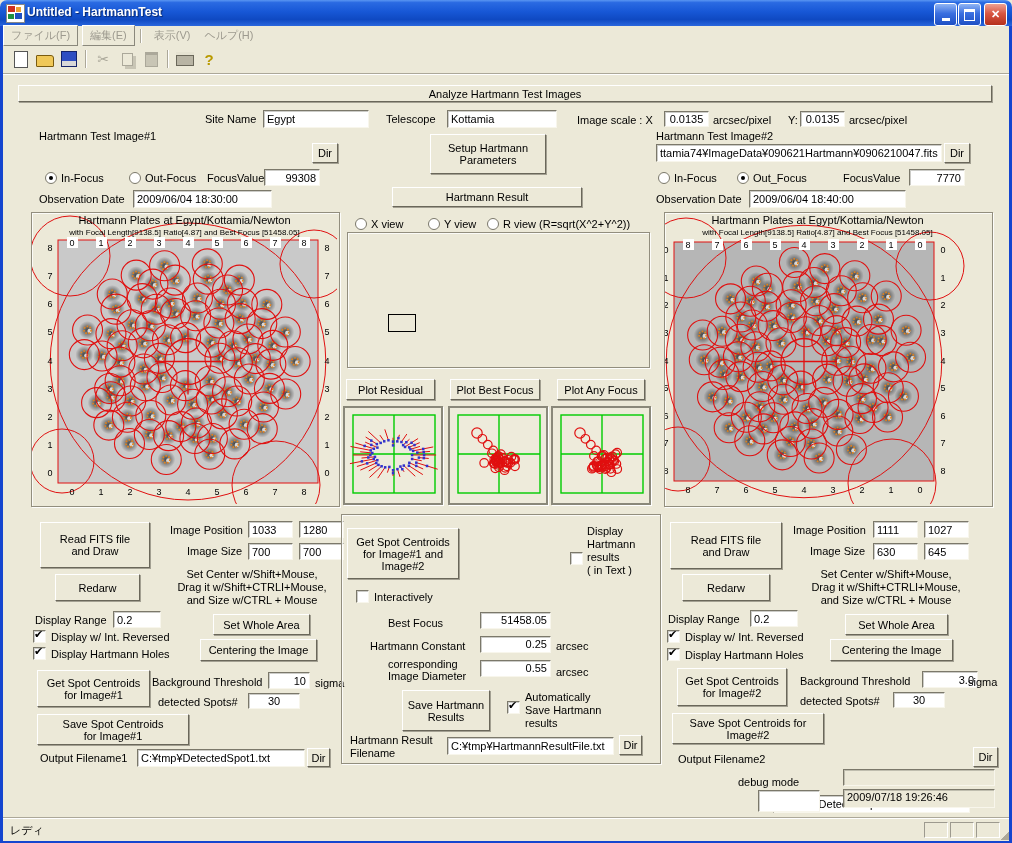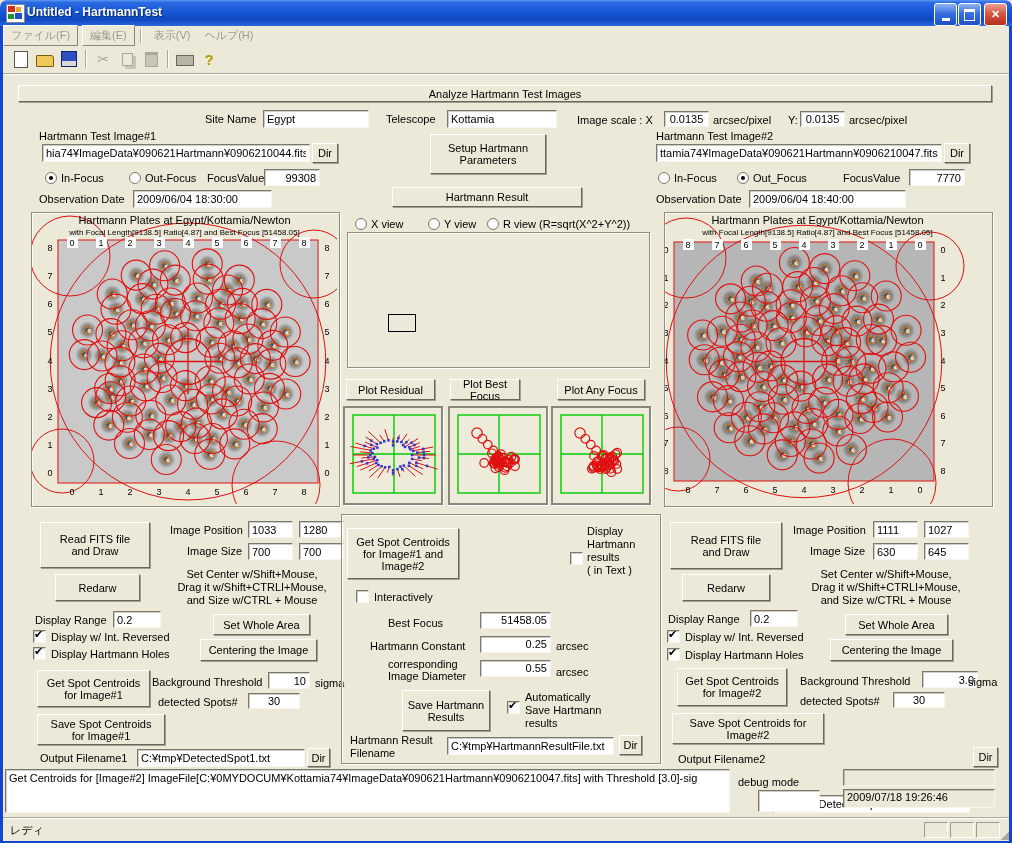--- a/index.html
+++ b/index.html
@@ -121,21 +121,20 @@
   <span class="ab t" style="left:386px;top:113px;">Telescope</span>
   <input class="ab inp" style="left: 447px; top: 110px; width: 110px; height: 18px;" value="Kottamia">
   <span class="ab t" style="left:577px;top:114px;">Image scale : X</span>
   <input class="ab inp ctr" style="left: 664px; top: 111px; width: 45px; height: 16px;" value="0.0135">
   <span class="ab t" style="left:713px;top:114px;">arcsec/pixel</span>
   <span class="ab t" style="left:788px;top:114px;">Y:</span>
   <input class="ab inp ctr" style="left: 800px; top: 111px; width: 45px; height: 16px;" value="0.0135">
   <span class="ab t" style="left:849px;top:114px;">arcsec/pixel</span>
 
   <span class="ab t" style="left:39px;top:130px;">Hartmann Test Image#1</span>
-  <input class="ab inp" style="left: 42px; top: 144px; width: 268px; height: 18px;" value="hia74¥ImageData¥090621Hartmann¥0906210044.fits">
   <div class="ab btn" style="left:312px;top:143px;width:26px;height:20px;">Dir</div>
   <span class="ab rd" style="left:45px;top:172px;">
       <span class="dt"></span>
     </span>
   <span class="ab t" style="left:61px;top:172px;">In-Focus</span>
   <span class="ab rd" style="left:129px;top:172px;"></span>
   <span class="ab t" style="left:145px;top:172px;">Out-Focus</span>
   <span class="ab t" style="left:207px;top:172px;">FocusValue</span>
   <input class="ab inp num" style="left: 264px; top: 169px; width: 56px; height: 17px;" value="99308">
   <span class="ab t" style="left:39px;top:193px;">Observation Date</span>
@@ -918,21 +917,21 @@
   <span class="ab rd" style="left:428px;top:218px;"></span>
   <span class="ab t" style="left:444px;top:218px;">Y view</span>
   <span class="ab rd" style="left:487px;top:218px;"></span>
   <span class="ab t" style="left:503px;top:218px;">R view (R=sqrt(X^2+Y^2))</span>
 
   <div class="ab gb" style="left:347px;top:232px;width:301px;height:134px;background:#ece9d8;">
     <div class="ab" style="left:40px;top:81px;width:26px;height:16px;border:1px solid #000;"></div>
   </div>
 
   <div class="ab btn" style="left:346px;top:379px;width:89px;height:21px;">Plot Residual</div>
-  <div class="ab btn" style="left:450px;top:379px;width:70px;height:21px;">Plot Best Focus</div>
+  <div class="ab btn" style="left:450px;top:379px;width:90px;height:21px;">Plot Best Focus</div>
   <div class="ab btn" style="left:557px;top:379px;width:88px;height:21px;">Plot Any Focus</div>
 
   <svg class="ab mini" style="left:343px;top:406px;" width="96" height="95">
       <rect x="8" y="7" width="82" height="78" fill="none" stroke="#00cc00" stroke-width="1.4"></rect>
       <line x1="8" y1="46" x2="90" y2="46" stroke="#00cc00" stroke-width="1.4"></line>
       <line x1="49" y1="7" x2="49" y2="85" stroke="#00cc00" stroke-width="1.4"></line>
       <line x1="67.0071988182608" y1="47" x2="91.09384309627347" y2="47" stroke="#e01010" stroke-width="1"></line>
       <rect x="65.8071988182608" y="45.8" width="2.5" height="2.5" fill="#3232cc"></rect>
       <rect x="77.85052095726714" y="45.8" width="2.5" height="2.5" fill="#3232cc"></rect>
       <line x1="73.83476246721645" y1="49.581373875793304" x2="83.74443798348523" y2="50.47735659406837" stroke="#e01010" stroke-width="1"></line>
@@ -1149,21 +1148,21 @@
   <span class="ab t" style="left:51px;top:648px;">Display Hartmann Holes</span>
   <div class="ab btn" style="left:213px;top:614px;width:97px;height:21px;">Set Whole Area</div>
   <div class="ab btn" style="left:200px;top:639px;width:117px;height:22px;">Centering the Image</div>
   <div class="ab btn pre" style="left:37px;top:670px;width:113px;height:37px;">Get Spot Centroids
 for Image#1</div>
   <span class="ab t" style="left:152px;top:676px;">Background Threshold</span>
   <input class="ab inp num" style="left: 268px; top: 672px; width: 42px; height: 17px;" value="10">
   <span class="ab t" style="left:315px;top:677px;">sigma</span>
   <span class="ab t" style="left:158px;top:696px;">detected Spots#</span>
   <div class="ab inp ctr" style="left:248px;top:693px;width:52px;height:16px;">30</div>
-  <div class="ab btn pre" style="left:37px;top:714px;width:128px;height:31px;">Save Spot Centroids
+  <div class="ab btn pre" style="left:37px;top:714px;width:152px;height:31px;">Save Spot Centroids
 for Image#1</div>
   <span class="ab t" style="left:40px;top:752px;">Output Filename1</span>
   <input class="ab inp" style="left: 137px; top: 749px; width: 168px; height: 18px;" value="C:¥tmp¥DetectedSpot1.txt">
   <div class="ab btn" style="left:307px;top:748px;width:23px;height:19px;">Dir</div>
 
   <div class="ab gb" style="left:341px;top:514px;width:318px;height:248px;"></div>
   <div class="ab btn pre" style="left:347px;top:528px;width:112px;height:51px;">Get Spot Centroids
 for Image#1 and
 Image#2</div>
   <span class="ab cb" style="left:570px;top:552px;"></span>
@@ -1225,21 +1224,20 @@
   <input class="ab inp num" style="left: 922px; top: 671px; width: 56px; height: 17px;" value="3.0">
   <span class="ab t" style="left:968px;top:676px;">sigma</span>
   <span class="ab t" style="left:800px;top:695px;">detected Spots#</span>
   <div class="ab inp ctr" style="left:893px;top:692px;width:52px;height:16px;">30</div>
   <div class="ab btn pre" style="left:672px;top:713px;width:152px;height:31px;">Save Spot Centroids for
 Image#2</div>
   <span class="ab t" style="left:678px;top:753px;">Output Filename2</span>
   <input class="ab inp" style="left: 773px; top: 749px; width: 197px; height: 18px; margin-top: 46px;" value="C:¥tmp¥DetectedSpot2.txt">
   <div class="ab btn" style="left:973px;top:747px;width:25px;height:20px;">Dir</div>
 
-  <div class="ab inp" style="left:5px;top:769px;width:725px;height:44px;line-height:14px;">Get Centroids for [Image#2] ImageFile[C:¥0MYDOCUM¥Kottamia74¥ImageData¥090621Hartmann¥0906210047.fits] with Threshold [3.0]-sig</div>
   <span class="ab t" style="left:738px;top:776px;">debug mode</span>
   <div class="ab inp" style="left:758px;top:790px;width:62px;height:22px;"></div>
   <div class="ab inp" style="left:843px;top:769px;width:152px;height:17px;background:#ece9d8;"></div>
   <div class="ab inp" style="left:843px;top:789px;width:152px;height:19px;background:#ece9d8;">2009/07/18 19:26:46</div>
 
   <div class="ab" style="left:3px;top:817px;width:1006px;height:1px;background:#aca899;"></div>
   <div class="ab" style="left:3px;top:818px;width:1006px;height:22px;background:#ece9d8;border-top:1px solid #fff;">
     <span class="ab t" style="left:7px;top:4px;">レディ</span>
     <span class="ab pane" style="left:921px;top:3px;width:22px;height:14px;"></span>
     <span class="ab pane" style="left:947px;top:3px;width:22px;height:14px;"></span>

